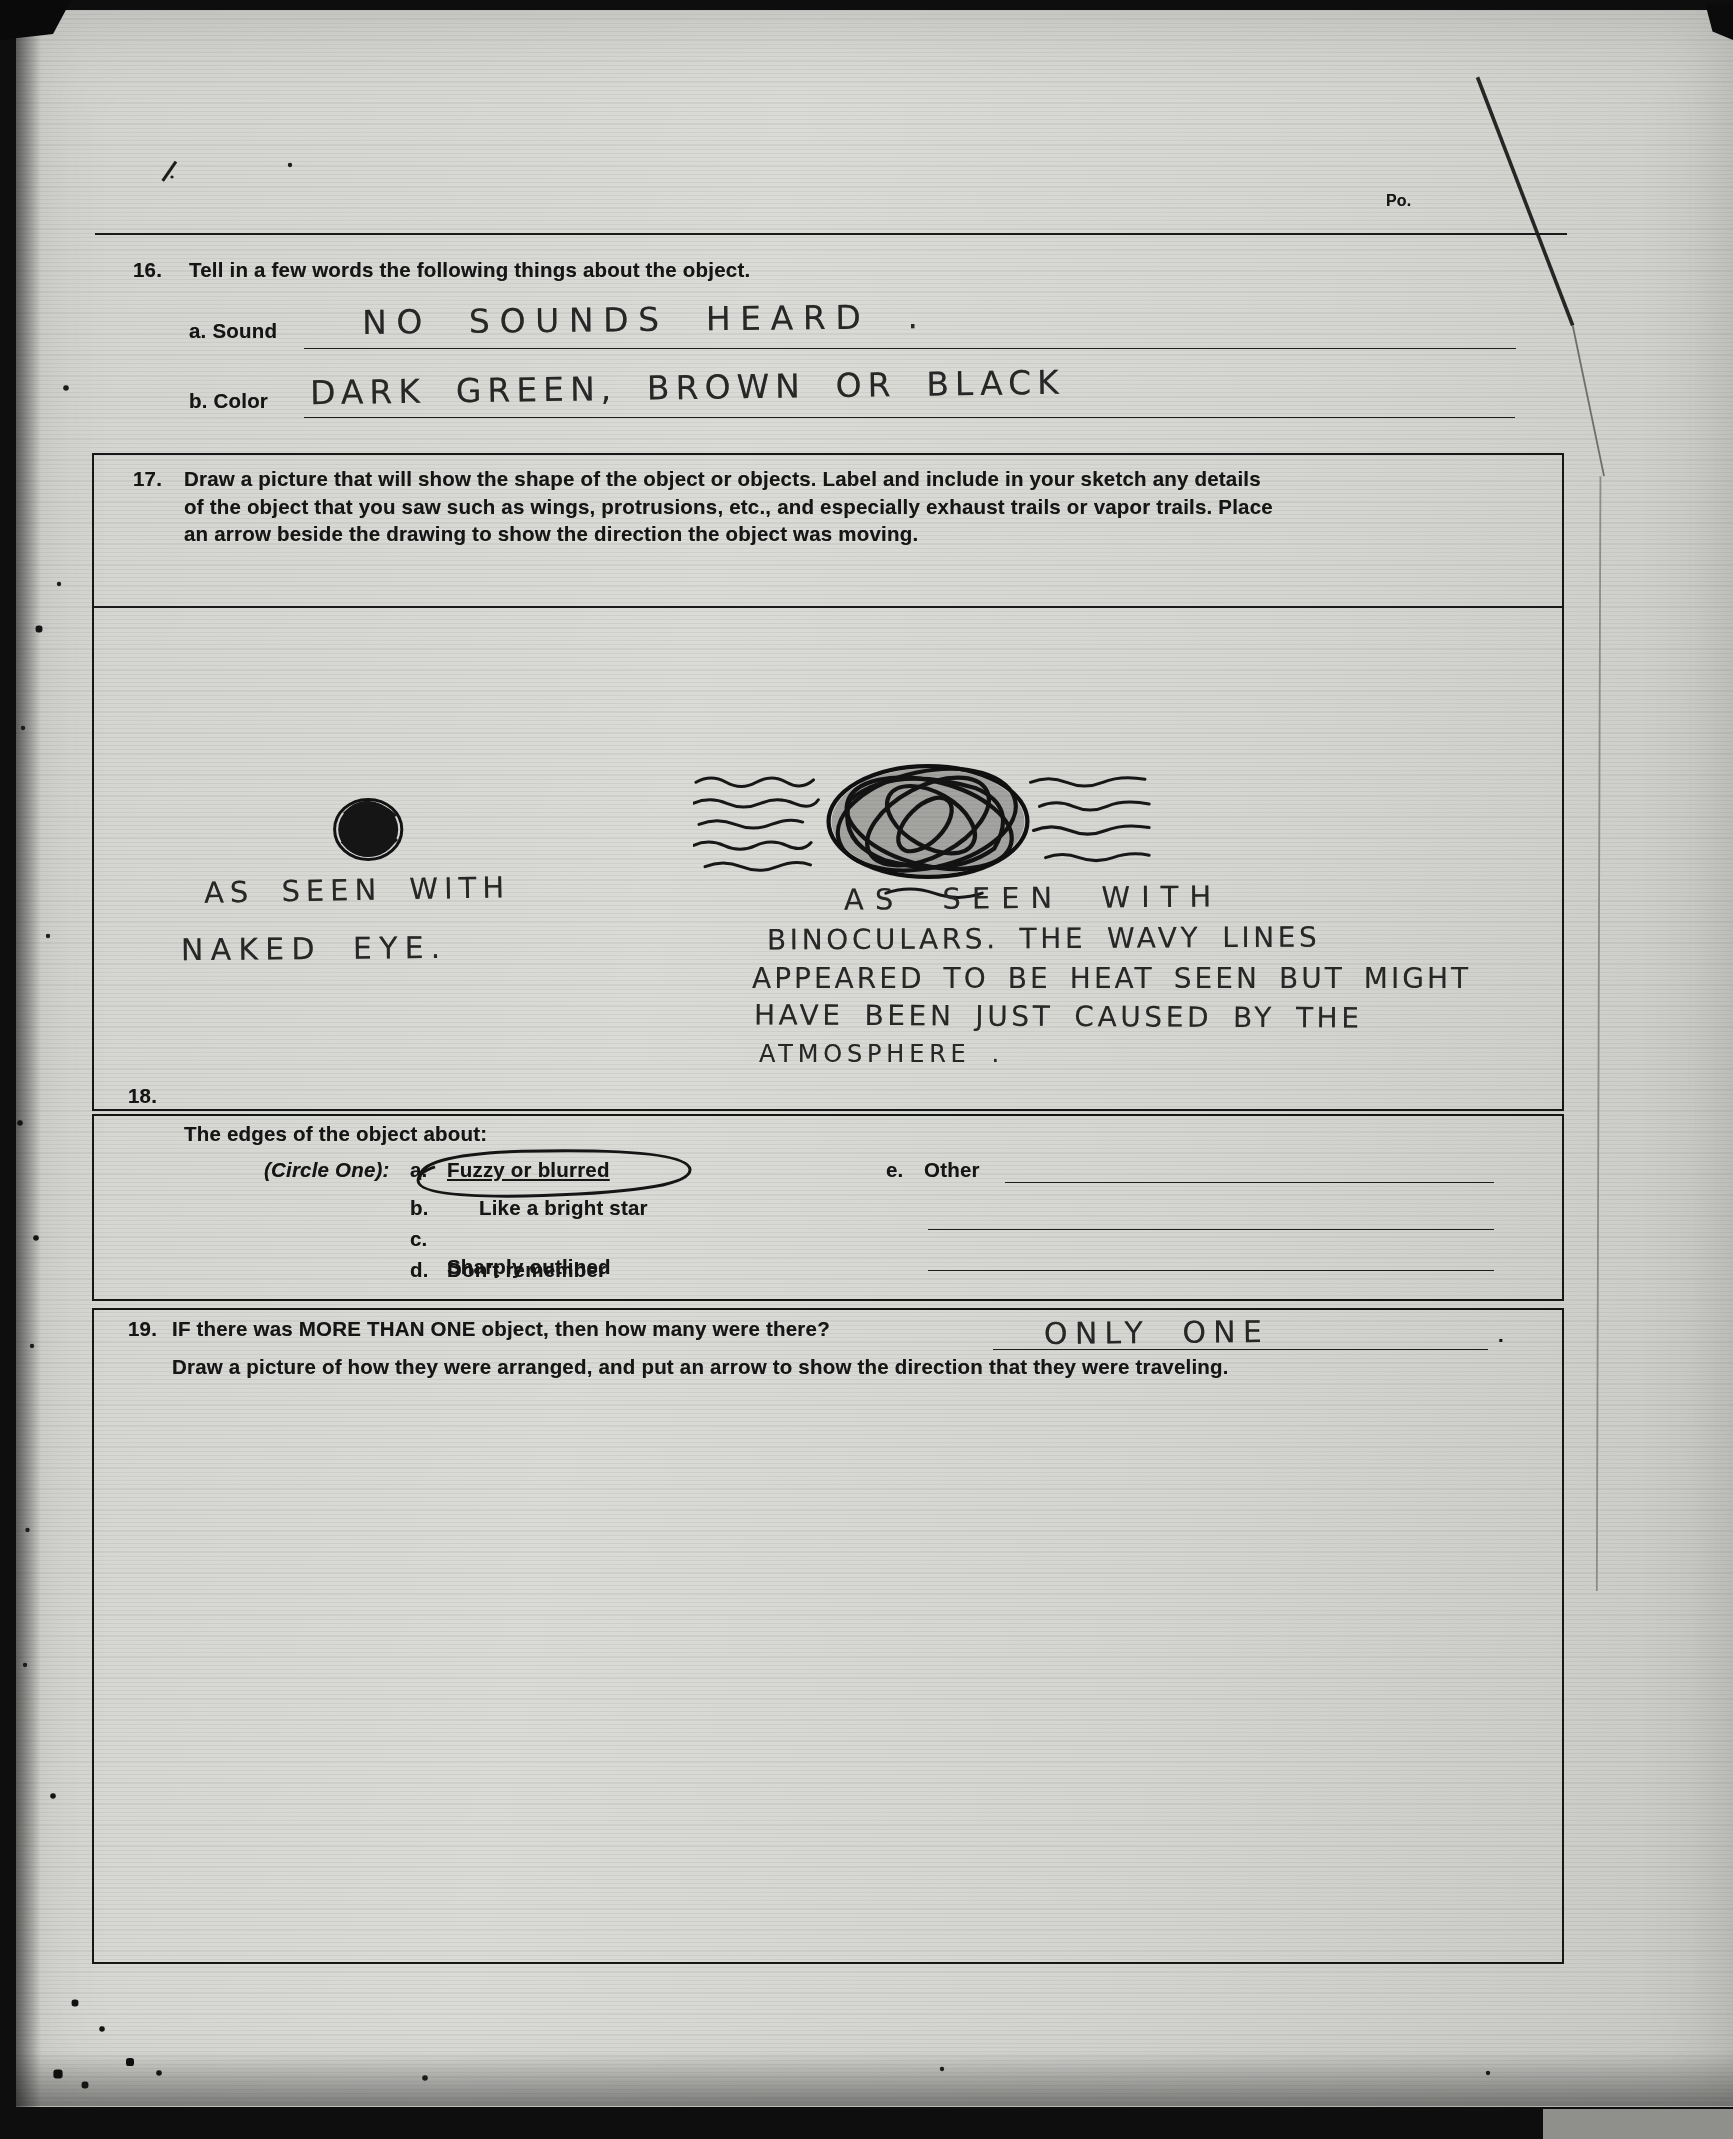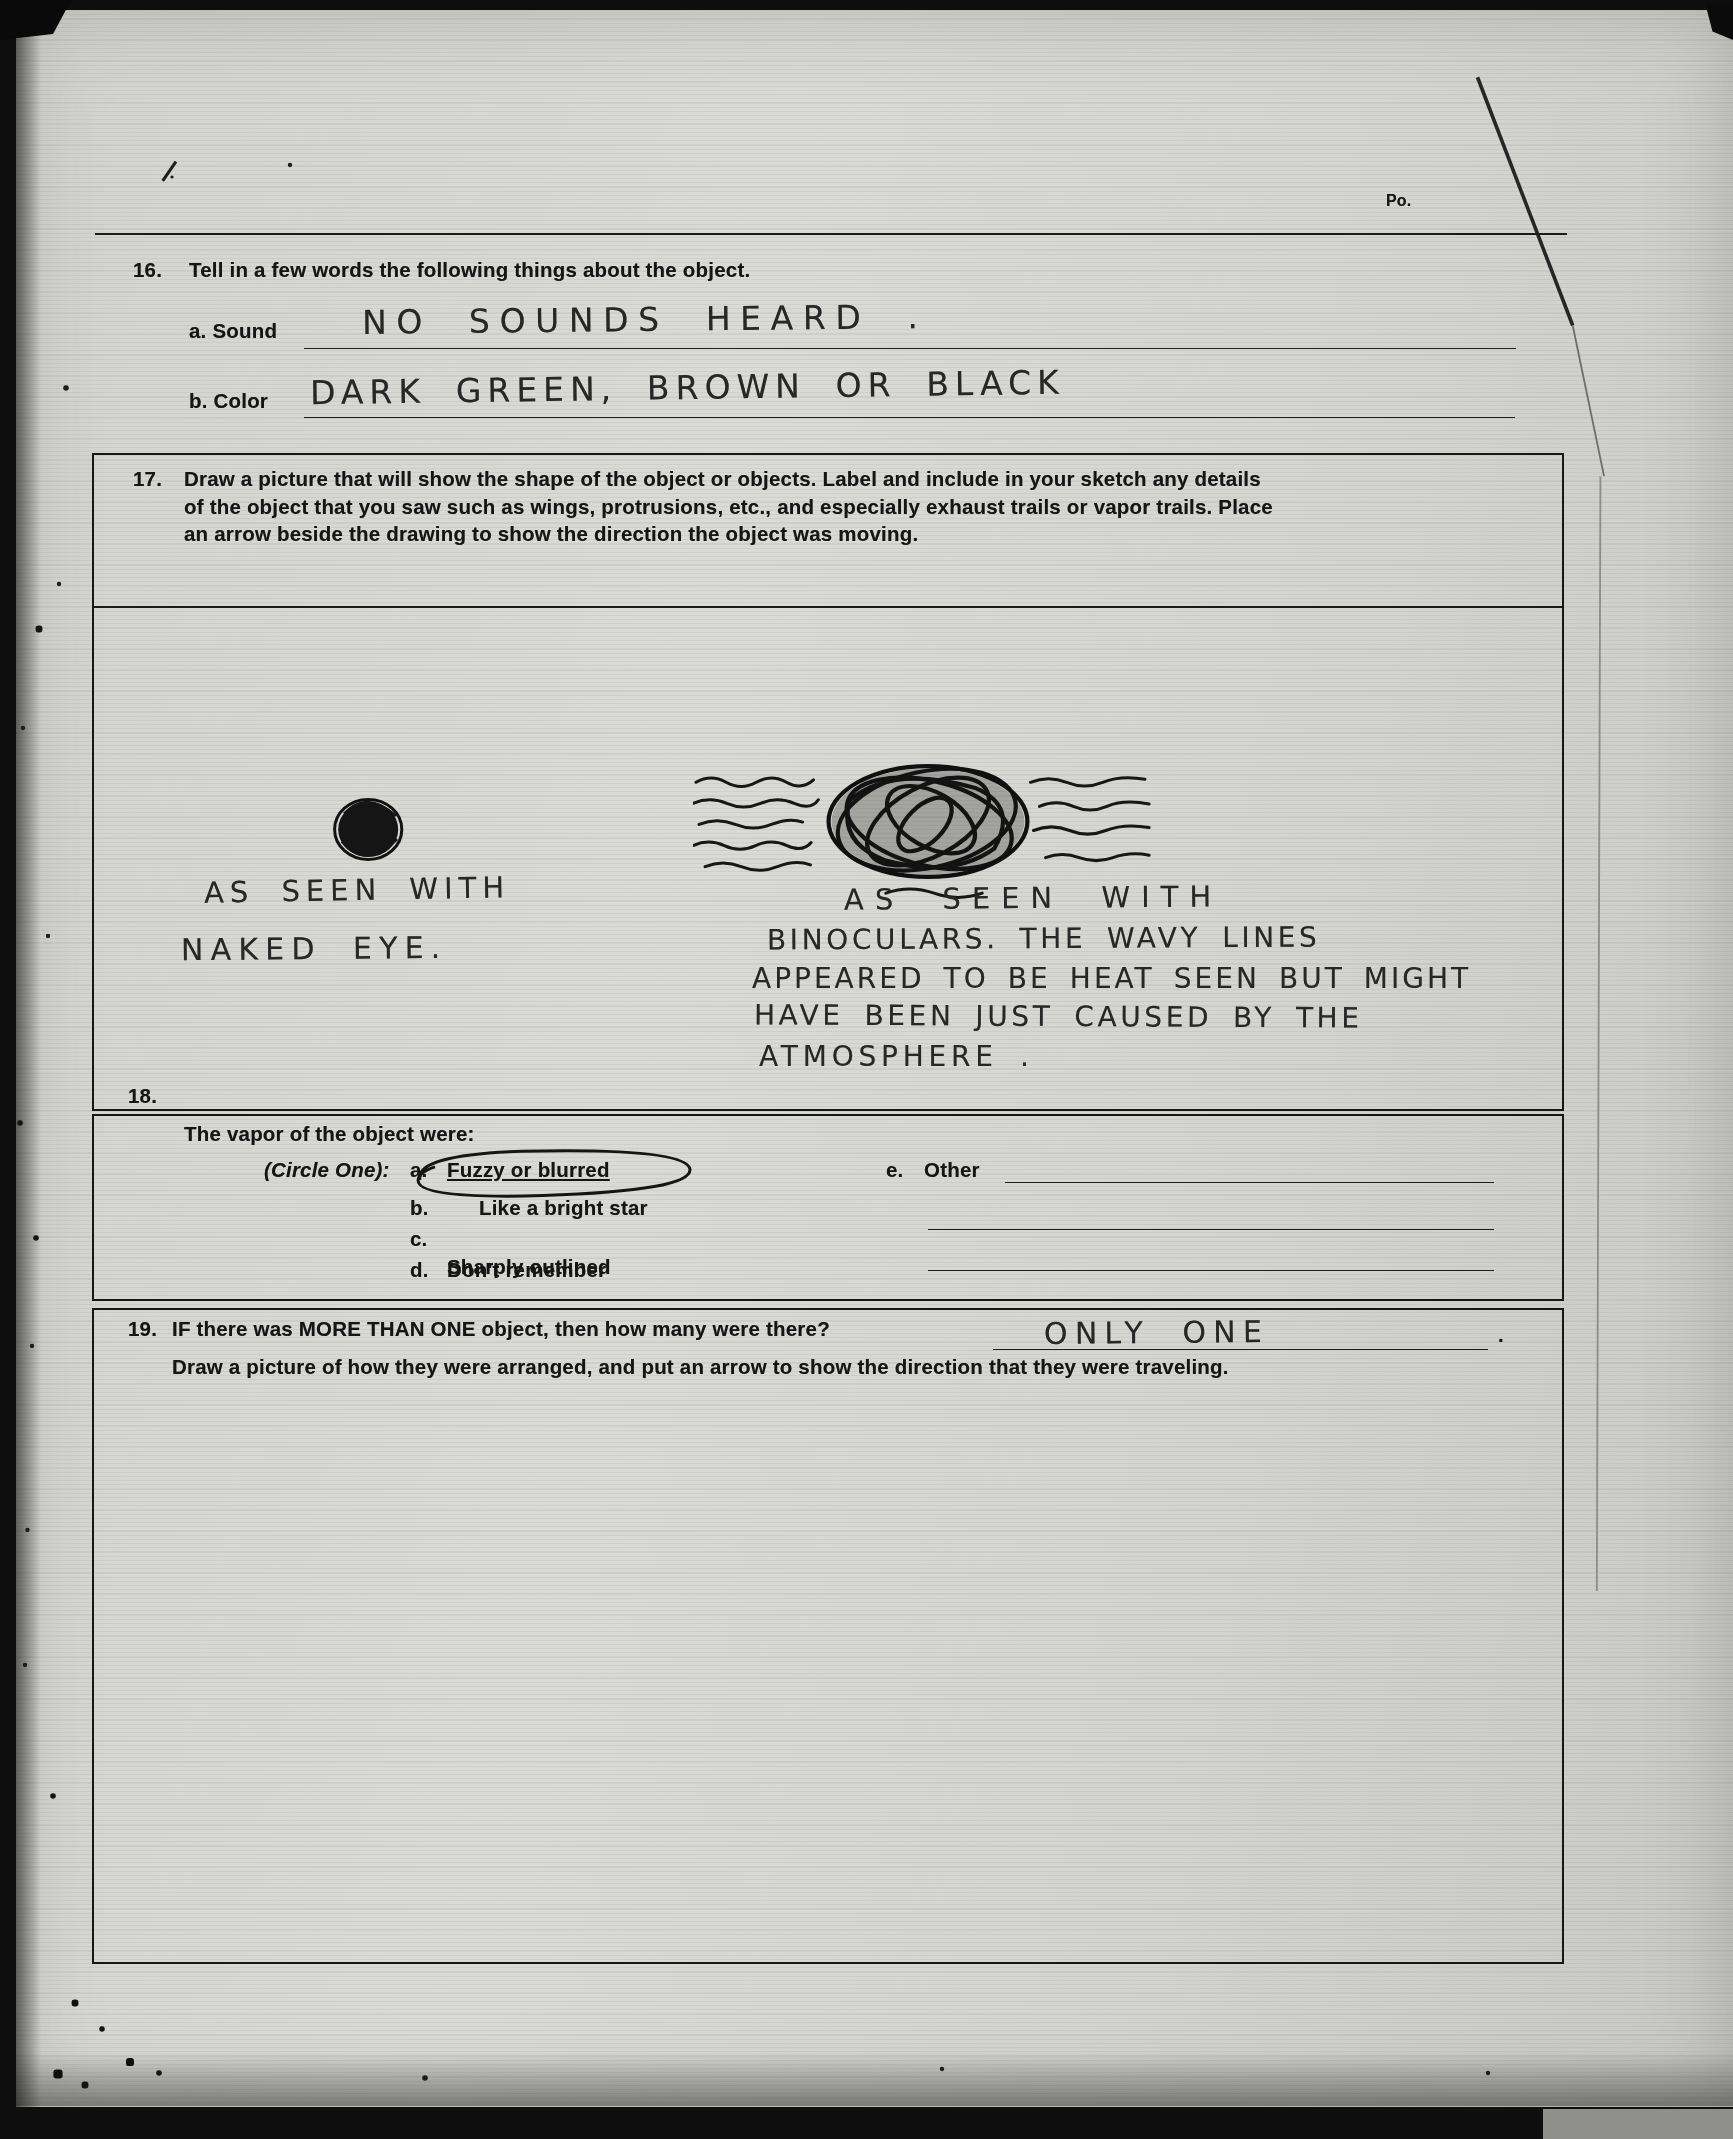--- a/index.html
+++ b/index.html
@@ -118,26 +118,26 @@
     <ellipse cx="385" cy="140" rx="55" ry="30" transform="rotate(-45 385 140)"></ellipse>
     <path d="M260 100 Q330 40 470 80 Q540 110 500 180 Q430 230 320 200 Q240 170 260 100"></path>
   </g>
   <ellipse cx="390" cy="135" rx="160" ry="88" fill="#1c1c1c" opacity="0.28"></ellipse>
 </svg>
 
 <div class="abs hw" style="left:844px;top:881px;font-size:29px;letter-spacing:11px;word-spacing:18px;transform:rotate(-0.5deg);">AS   SEEN   WITH</div>
 <div class="abs hw" style="left:767px;top:922px;font-size:28px;letter-spacing:3.6px;word-spacing:8.4px;transform:rotate(-0.3deg);">BINOCULARS.   THE  WAVY  LINES</div>
 <div class="abs hw" style="left:752px;top:962px;font-size:28px;letter-spacing:3px;word-spacing:7.2px;">APPEARED  TO  BE  HEAT SEEN BUT MIGHT</div>
 <div class="abs hw" style="left:754px;top:1000px;font-size:28px;letter-spacing:3.6px;word-spacing:8.4px;transform:rotate(0.3deg);">HAVE BEEN  JUST  CAUSED  BY THE</div>
-<div class="abs hw" style="left:759px;top:1040px;font-size:28px;letter-spacing:4.8px;word-spacing:8.4px;">ATMOSPHERE .</div>
+<div class="abs hw" style="left:759px;top:1040px;font-size:24px;letter-spacing:4.8px;word-spacing:8.4px;">ATMOSPHERE .</div>
 
 <div class="abs box" style="left:92px;top:1114px;width:1468px;height:183px;"></div>
 
 <div class="abs form-text" style="left:128px;top:1084px;">18.</div>
-<div class="abs form-text" style="left:184px;top:1122px;">The vapor of the object were:</div>
+<div class="abs form-text" style="left:184px;top:1122px;">The edges of the object about:</div>
 
 <div class="abs form-text italic" style="left:230px;top:1158px;margin-left:34px;">(Circle One):</div>
 
 <div class="abs form-text" style="left:410px;top:1158px;">a.</div>
 <div class="abs form-text" style="left:447px;top:1158px;text-decoration:underline;">Fuzzy or blurred</div>
 
 <div class="abs form-text" style="left:410px;top:1196px;">b.</div>
 <div class="abs form-text" style="left:447px;top:1196px;margin-left:32px;">Like a bright star</div>
 
 <div class="abs form-text" style="left:410px;top:1227px;">c.</div>

